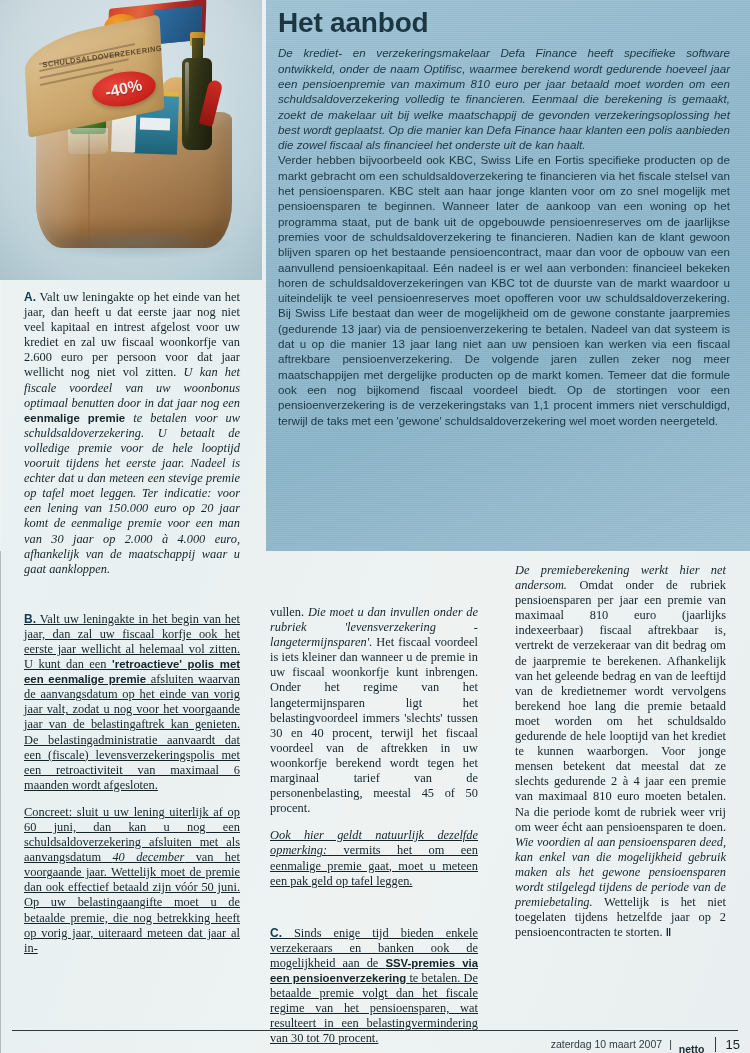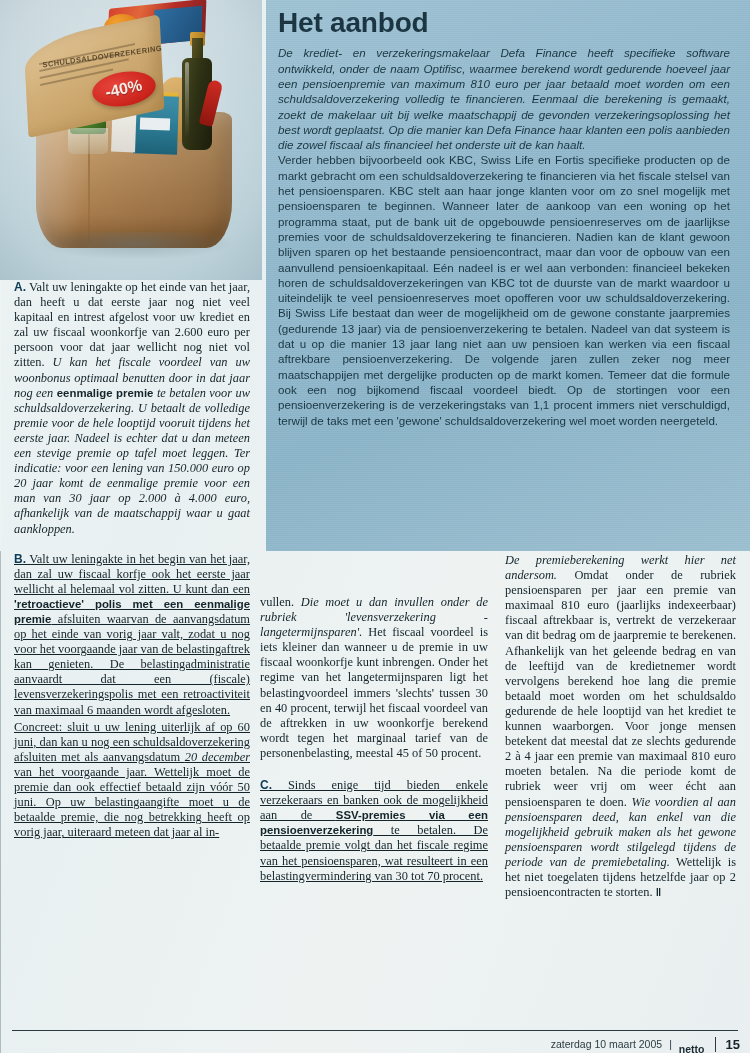--- a/index.html
+++ b/index.html
@@ -212,21 +212,21 @@
 
   
   .col {
     position: absolute;
     font-family: "Liberation Serif", serif;
     font-size: 12.4px;
     line-height: 15.1px;
     text-align: justify;
     color: #14242b;
   }
-  .col p { margin: 2px; }
+  .col p { margin: 12px; }
   .col p + p { margin-top: 0; text-decoration: underline; }
   .col b { font-family:"Liberation Sans", sans-serif; font-weight: 700; font-size: 11.4px; }
   .col i { font-style: italic; }
   .col .lead { font-family:"Liberation Sans", sans-serif; font-weight:700; font-size:12px; color:#0d3a54; }
 
   #col-left  { left: 12px; top: 278px; width: 240px; }
   #col-mid   { left: 258px; top: 593px; width: 232px; }
   #col-right { left: 503px; top: 551px; width: 235px; }
   .v-rule-1 { left: 252px; top: 560px; width: 1px; height: 470px; background: rgba(40,70,85,0.30); }
   .v-rule-2 { left: 496px; top: 560px; width: 1px; height: 470px; background: rgba(40,70,85,0.30); }
@@ -240,21 +240,21 @@
   .footer {
     position:absolute; right: 10px; top: 1033px;
     display:flex; align-items:center; gap: 7px;
     font-family:"Liberation Sans", sans-serif;
     font-size: 10.5px;
     color: #2c3b43;
   }
   .footer .sep { color:#2c3b43; }
   .footer .brand { font-weight:700; color:#1b2a31;margin-top:10px; }
   .footer .divider { width:1px; height:15px; background:#2c3b43; margin:0 3px; }
-  .footer .pageno { font-weight:700; font-size:13px; color:#16242b; }
+  .footer .pageno { font-weight:400; font-size:13px; color:#16242b; }
 
   .endmark {
     display:inline-block; font-family:"Liberation Sans", sans-serif;
     font-weight:700; letter-spacing:-1px; font-size:11px;
   }
 </style>
 </head>
 <body>
 
 <div class="page">
@@ -297,38 +297,39 @@
     <h1 class="headline"><span>Het </span><b>aanbod</b></h1>
     <p><em>De krediet- en verzekeringsmakelaar Defa Finance heeft specifieke software ontwikkeld, onder de naam Optifisc, waarmee berekend wordt gedurende hoeveel jaar een pensioenpremie van maximum 810 euro per jaar betaald moet worden om een schuldsaldoverzekering volledig te financieren. Eenmaal die berekening is gemaakt, zoekt de makelaar uit bij welke maatschappij de gevonden verzekeringsoplossing het best wordt geplaatst. Op die manier kan Defa Finance haar klanten een polis aanbieden die zowel fiscaal als financieel het onderste uit de kan haalt.</em></p>
     <p>Verder hebben bijvoorbeeld ook KBC, Swiss Life en Fortis specifieke producten op de markt gebracht om een schuldsaldoverzekering te financieren via het fiscale stelsel van het pensioensparen. KBC stelt aan haar jonge klanten voor om zo snel mogelijk met pensioensparen te beginnen. Wanneer later de aankoop van een woning op het programma staat, put de bank uit de opgebouwde pensioenreserves om de jaarlijkse premies voor de schuldsaldoverzekering te financieren. Nadien kan de klant gewoon blijven sparen op het bestaande pensioencontract, maar dan voor de opbouw van een aanvullend pensioenkapitaal. Eén nadeel is er wel aan verbonden: financieel bekeken horen de schuldsaldoverzekeringen van KBC tot de duurste van de markt waardoor u uiteindelijk te veel pensioenreserves moet opofferen voor uw schuldsaldoverzekering. Bij Swiss Life bestaat dan weer de mogelijkheid om de gewone constante jaarpremies (gedurende 13 jaar) via de pensioenverzekering te betalen. Nadeel van dat systeem is dat u op die manier 13 jaar lang niet aan uw pensioen kan werken via een fiscaal aftrekbare pensioenverzekering. De volgende jaren zullen zeker nog meer maatschappijen met dergelijke producten op de markt komen. Temeer dat die formule ook een nog bijkomend fiscaal voordeel biedt. Op de stortingen voor een pensioenverzekering is de verzekeringstaks van 1,1 procent immers niet verschuldigd, terwijl de taks met een 'gewone' schuldsaldoverzekering wel moet worden neergeteld.</p>
   </div>
   <div class="v-rule-0"></div>
 
   <div class="col" id="col-left">
     <p><b class="lead">A.</b><span> Valt uw leningakte op het einde van het jaar, dan heeft u dat eerste jaar nog niet veel kapitaal en intrest afgelost voor uw krediet en zal uw fiscaal woonkorfje van 2.600 euro per persoon voor dat jaar wellicht nog niet vol zitten. </span><i>U kan het fiscale voordeel van uw woonbonus optimaal benutten door in dat jaar nog een </i><b>eenmalige premie</b><i> te betalen voor uw schuldsaldoverzekering. U betaalt de </i><i>volledige premie voor de hele looptijd vooruit tijdens het eerste jaar. Nadeel is echter dat u dan meteen een stevige premie op tafel moet leggen. Ter indicatie: voor een lening van 150.000 euro op 20 jaar komt de eenmalige premie voor een man van 30 jaar op 2.000 à 4.000 euro, afhankelijk van de maatschappij waar u gaat aankloppen.</i></p>
     <p style="height:11px"></p>
     <p><b class="lead">B.</b><span> Valt uw leningakte in het begin van het jaar, dan zal uw fiscaal korfje ook het eerste jaar wellicht al helemaal vol zitten. U kunt dan een </span><b>'retroactieve' polis met een eenmalige premie</b><span> afsluiten waarvan de aanvangsdatum op het einde van vorig jaar valt, zodat u nog voor het voorgaande jaar van de belastingaftrek kan genieten. De belastingadministratie aanvaardt dat een (fiscale) levensverzekeringspolis met een retroactiviteit van maximaal 6 maanden wordt afgesloten.</span></p>
-    <p><span>Concreet: sluit u uw lening uiterlijk af op 60 juni, dan kan u nog een schuldsaldoverzekering afsluiten met als aanvangsdatum </span><i>20 december</i><span> van het voorgaande jaar. Wettelijk moet de premie dan ook effectief betaald zijn vóór 50 juni. Op uw belastingaangifte moet u de betaalde premie, die nog betrekking heeft op vorig jaar, uiteraard meteen dat jaar al in-</span></p>
+    <p><span>Concreet: sluit u uw lening uiterlijk af op 60 juni, dan kan u nog een schuldsaldoverzekering afsluiten met als aanvangsdatum </span><i>40 december</i><span> van het voorgaande jaar. Wettelijk moet de premie dan ook effectief betaald zijn vóór 50 juni. Op uw belastingaangifte moet u de betaalde premie, die nog betrekking heeft op vorig jaar, uiteraard meteen dat jaar al in-</span></p>
   </div>
 
   <div class="v-rule-1"></div>
   <div class="v-rule-2"></div>
 
   <div class="col" id="col-mid">
     <p><span>vullen. </span><i>Die moet u dan invullen onder de rubriek 'levensverzekering - langetermijnsparen'.</i><span> Het fiscaal voordeel is iets kleiner dan wanneer u de premie in uw fiscaal woonkorfje kunt inbrengen. Onder het regime van het langetermijnsparen ligt het belastingvoordeel immers 'slechts' tussen 30 en 40 procent, terwijl het fiscaal voordeel van de aftrekken in uw woonkorfje berekend wordt tegen het marginaal tarief van de personenbelasting, meestal 45 of 50 procent.</span></p>
+    <p><i>Ook hier geldt natuurlijk dezelfde opmerking:</i><span> vermits het om een eenmalige premie gaat, moet u meteen een pak geld op tafel leggen.</span></p>
     <p style="height:13px"></p>
     <p><b class="lead">C.</b><span> Sinds enige tijd bieden enkele verzekeraars en banken ook de mogelijkheid aan de </span><b>SSV-premies via een pensioenverzekering</b><span> te betalen. De betaalde premie volgt dan het fiscale regime van het pensioensparen, wat resulteert in een belastingvermindering van 30 tot 70 procent.</span></p>
   </div>
 
   <div class="col" id="col-right">
     <p><i>De premieberekening werkt hier net andersom.</i><span> Omdat onder de rubriek pensioensparen per jaar een premie van maximaal 810 euro (jaarlijks indexeerbaar) fiscaal aftrekbaar is, vertrekt de verzekeraar van dit bedrag om de jaarpremie te berekenen. Afhankelijk van het geleende bedrag en van de leeftijd van de kredietnemer wordt vervolgens berekend hoe lang die premie betaald moet worden om het schuldsaldo gedurende de hele looptijd van het krediet te kunnen waarborgen. Voor jonge mensen betekent dat meestal dat ze slechts gedurende 2 à 4 jaar een premie van maximaal 810 euro moeten betalen. Na die periode komt de rubriek weer vrij om weer écht aan pensioensparen te doen. </span><i>Wie voordien al aan pensioensparen deed, kan enkel van die mogelijkheid gebruik maken als het gewone pensioensparen wordt stilgelegd tijdens de periode van de premiebetaling.</i><span> Wettelijk is het niet toegelaten tijdens hetzelfde jaar op 2 pensioencontracten te storten.</span> <span class="endmark">‖</span></p>
   </div>
 
   <div class="footer-rule"></div>
   <div class="footer">
-    <span>zaterdag 10 maart 2005</span>
+    <span>zaterdag 10 maart 2007</span>
     <span class="sep">|</span>
     <span class="brand">netto</span>
     <span class="divider"></span>
     <span class="pageno">15</span>
   </div>
 
 </div>
 
 </body></html>

